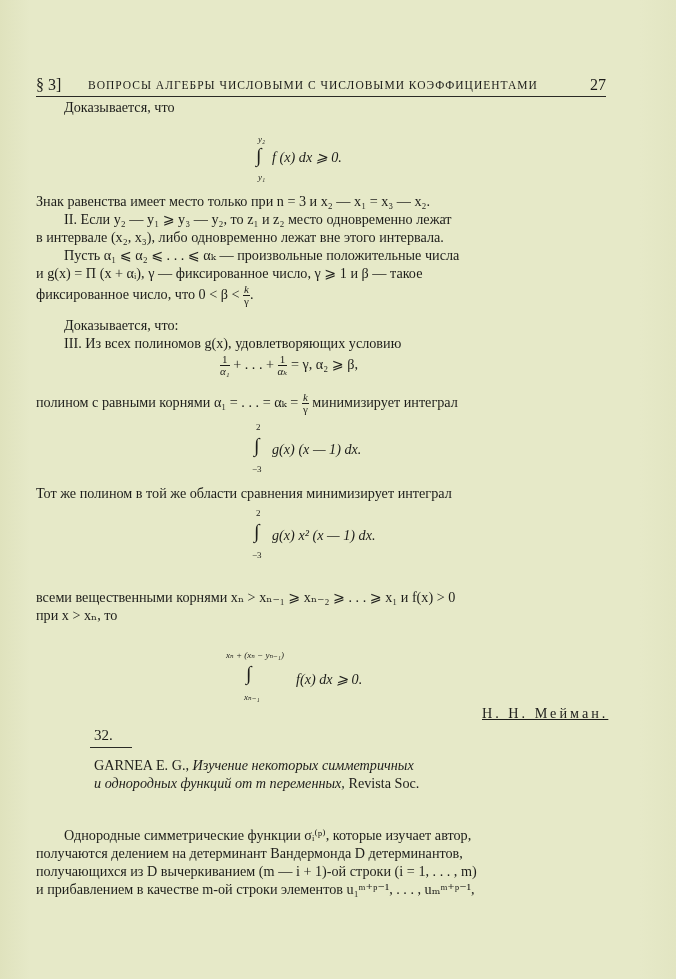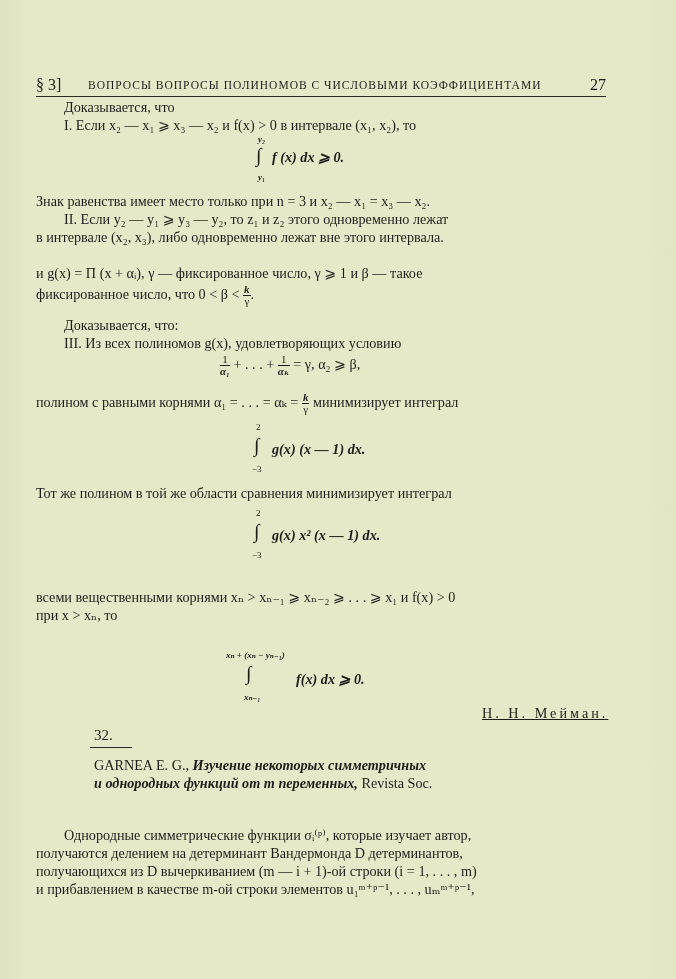--- a/index.html
+++ b/index.html
@@ -11,53 +11,53 @@
     position: relative;
   }
   .page { position: absolute; left: 0; top: 0; width: 676px; height: 979px;
     background: linear-gradient(90deg, #dfe2bd 0px, #e6e9c8 30px, #e6e9c8 640px, #e2e5c2 676px); }
   .abs { position: absolute; white-space: nowrap; }
   .hdr { top: 76px; left: 36px; width: 570px; height: 20px; border-bottom: 1.5px solid #2a2a25; }
   .hdr-sec { position: absolute; left: 0; top: 0; font-size: 16px; }
   .hdr-title { position: absolute; left: 52px; top: 3px; font-size: 11.5px; letter-spacing: 1px; }
   .hdr-page { position: absolute; right: 0; top: 0; font-size: 16px; }
   .txt { font-size: 14.2px; line-height: 18px; }
-  .i { font-style: italic; font-weight: bold; }
+  .i { font-style: italic; }
   .small { font-size: 9px; }
   .sp { letter-spacing: 3px; text-decoration: underline; }
   .frac { display: inline-block; text-align: center; vertical-align: middle; font-size: 11px; line-height: 11px; }
   .frac .n { display: block; border-bottom: 1px solid #1d1d1a; padding: 0 1px; }
   .frac .d { display: block; }
   .int { font-size: 20px; }
   .rule32 { top: 747px; left: 90px; width: 42px; border-top: 1.5px solid #2a2a25; }
 </style>
 </head>
 <body>
 
 <div class="page">
 
   <div class="abs hdr">
     <span class="hdr-sec">§ 3]</span>
-    <span class="hdr-title">ВОПРОСЫ ВОПРОСЫ ПОЛИНОМОВ С ЧИСЛОВЫМИ КОЭФФИЦИЕНТАМИ</span>
+    <span class="hdr-title">ВОПРОСЫ АЛГЕБРЫ ЧИСЛОВЫМИ С ЧИСЛОВЫМИ КОЭФФИЦИЕНТАМИ</span>
     <span class="hdr-page">27</span>
   </div>
 
   <div class="abs txt" style="top:98px;left:64px">Доказывается, что</div>
-  <div class="abs txt" style="top:116px;left:64px">I. Если x₂ — x₁ ⩾ x₃ — x₂  и  f(x) &gt; 0  в  интервале  (x₁,  x₂),  то</div>
 
   <div class="abs" style="top:134px;left:250px;width:130px;height:52px">
     <span class="abs small i" style="left:8px;top:0px">y₂</span>
     <span class="abs int" style="left:6px;top:10px">∫</span>
     <span class="abs small i" style="left:8px;top:38px">y₁</span>
     <span class="abs txt i" style="left:22px;top:14px">f (x) dx ⩾ 0.</span>
   </div>
 
   <div class="abs txt" style="top:192px;left:36px">Знак  равенства  имеет  место  только  при  n = 3  и  x₂ — x₁ = x₃ — x₂.</div>
-  <div class="abs txt" style="top:210px;left:64px">II. Если  y₂ — y₁ ⩾ y₃ — y₂,  то  z₁  и  z₂  этого  одновременно  лежат</div>
+  <div class="abs txt" style="top:210px;left:64px">II. Если  y₂ — y₁ ⩾ y₃ — y₂,  то  z₁  и  z₂  место  одновременно  лежат</div>
   <div class="abs txt" style="top:228px;left:36px">в интервале (x₂, x₃),  либо  одновременно  лежат  вне  этого  интервала.</div>
+  <div class="abs txt" style="top:246px;left:64px">Пусть  α₁ ⩽ α₂ ⩽ . . . ⩽ αₖ — произвольные   положительные   числа</div>
   <div class="abs txt" style="top:264px;left:36px">и  g(x) = Π (x + αᵢ),  γ — фиксированное  число,  γ ⩾ 1  и  β — такое</div>
 
   <div class="abs txt" style="top:284px;left:36px">
     <span>фиксированное число, что 0 &lt; β &lt;</span>
     <span class="frac"><span class="n i">k</span><span class="d">γ</span></span><span>.</span>
   </div>
 
   <div class="abs txt" style="top:316px;left:64px">Доказывается, что:</div>
   <div class="abs txt" style="top:334px;left:64px">III. Из всех полиномов g(x), удовлетворяющих условию</div>
 

